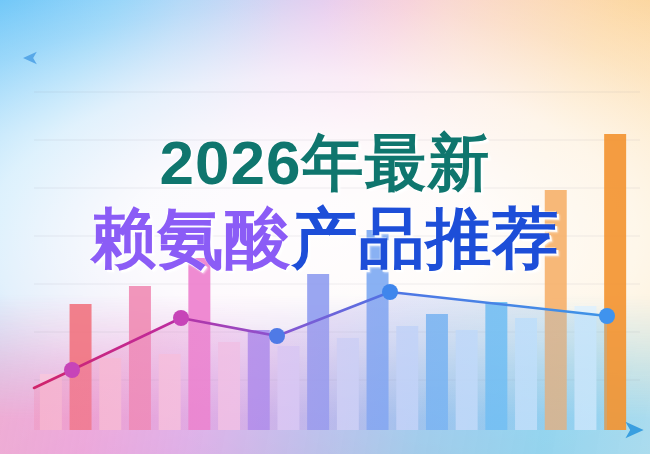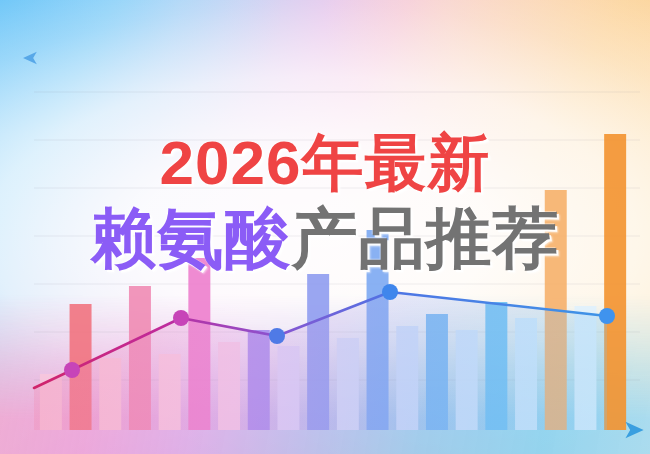--- a/index.html
+++ b/index.html
@@ -102,40 +102,40 @@
   }
   .line {
     display: block;
     white-space: nowrap;
     font-weight: bold;
     letter-spacing: 1px;
   }
   .line-1 {
     font-size: 62px;
     line-height: 70px;
-    color: #ef4444;
+    color: #0f766e;
     text-shadow:
        2px 2px 0 rgba(255,255,255,0.92),
        3px 3px 2px rgba(255,255,255,0.65),
       -1px -1px 0 rgba(255,255,255,0.45);
   }
   .line-2 {
     font-size: 66px;
     line-height: 76px;
     margin-top: 2px;
   }
   .seg-red {
     color: #8b5cf6;
     text-shadow:
        2px 2px 0 rgba(255,255,255,0.92),
        3px 3px 2px rgba(255,255,255,0.60),
       -1px -1px 0 rgba(255,255,255,0.40);
   }
   .seg-blue {
-    color: #737373;
+    color: #1d4ed8;
     text-shadow:
        2px 2px 0 rgba(255,255,255,0.92),
        3px 3px 2px rgba(255,255,255,0.60),
       -1px -1px 0 rgba(255,255,255,0.40);
   }
 </style>
 </head>
 <body>
 
 <div id="poster">

